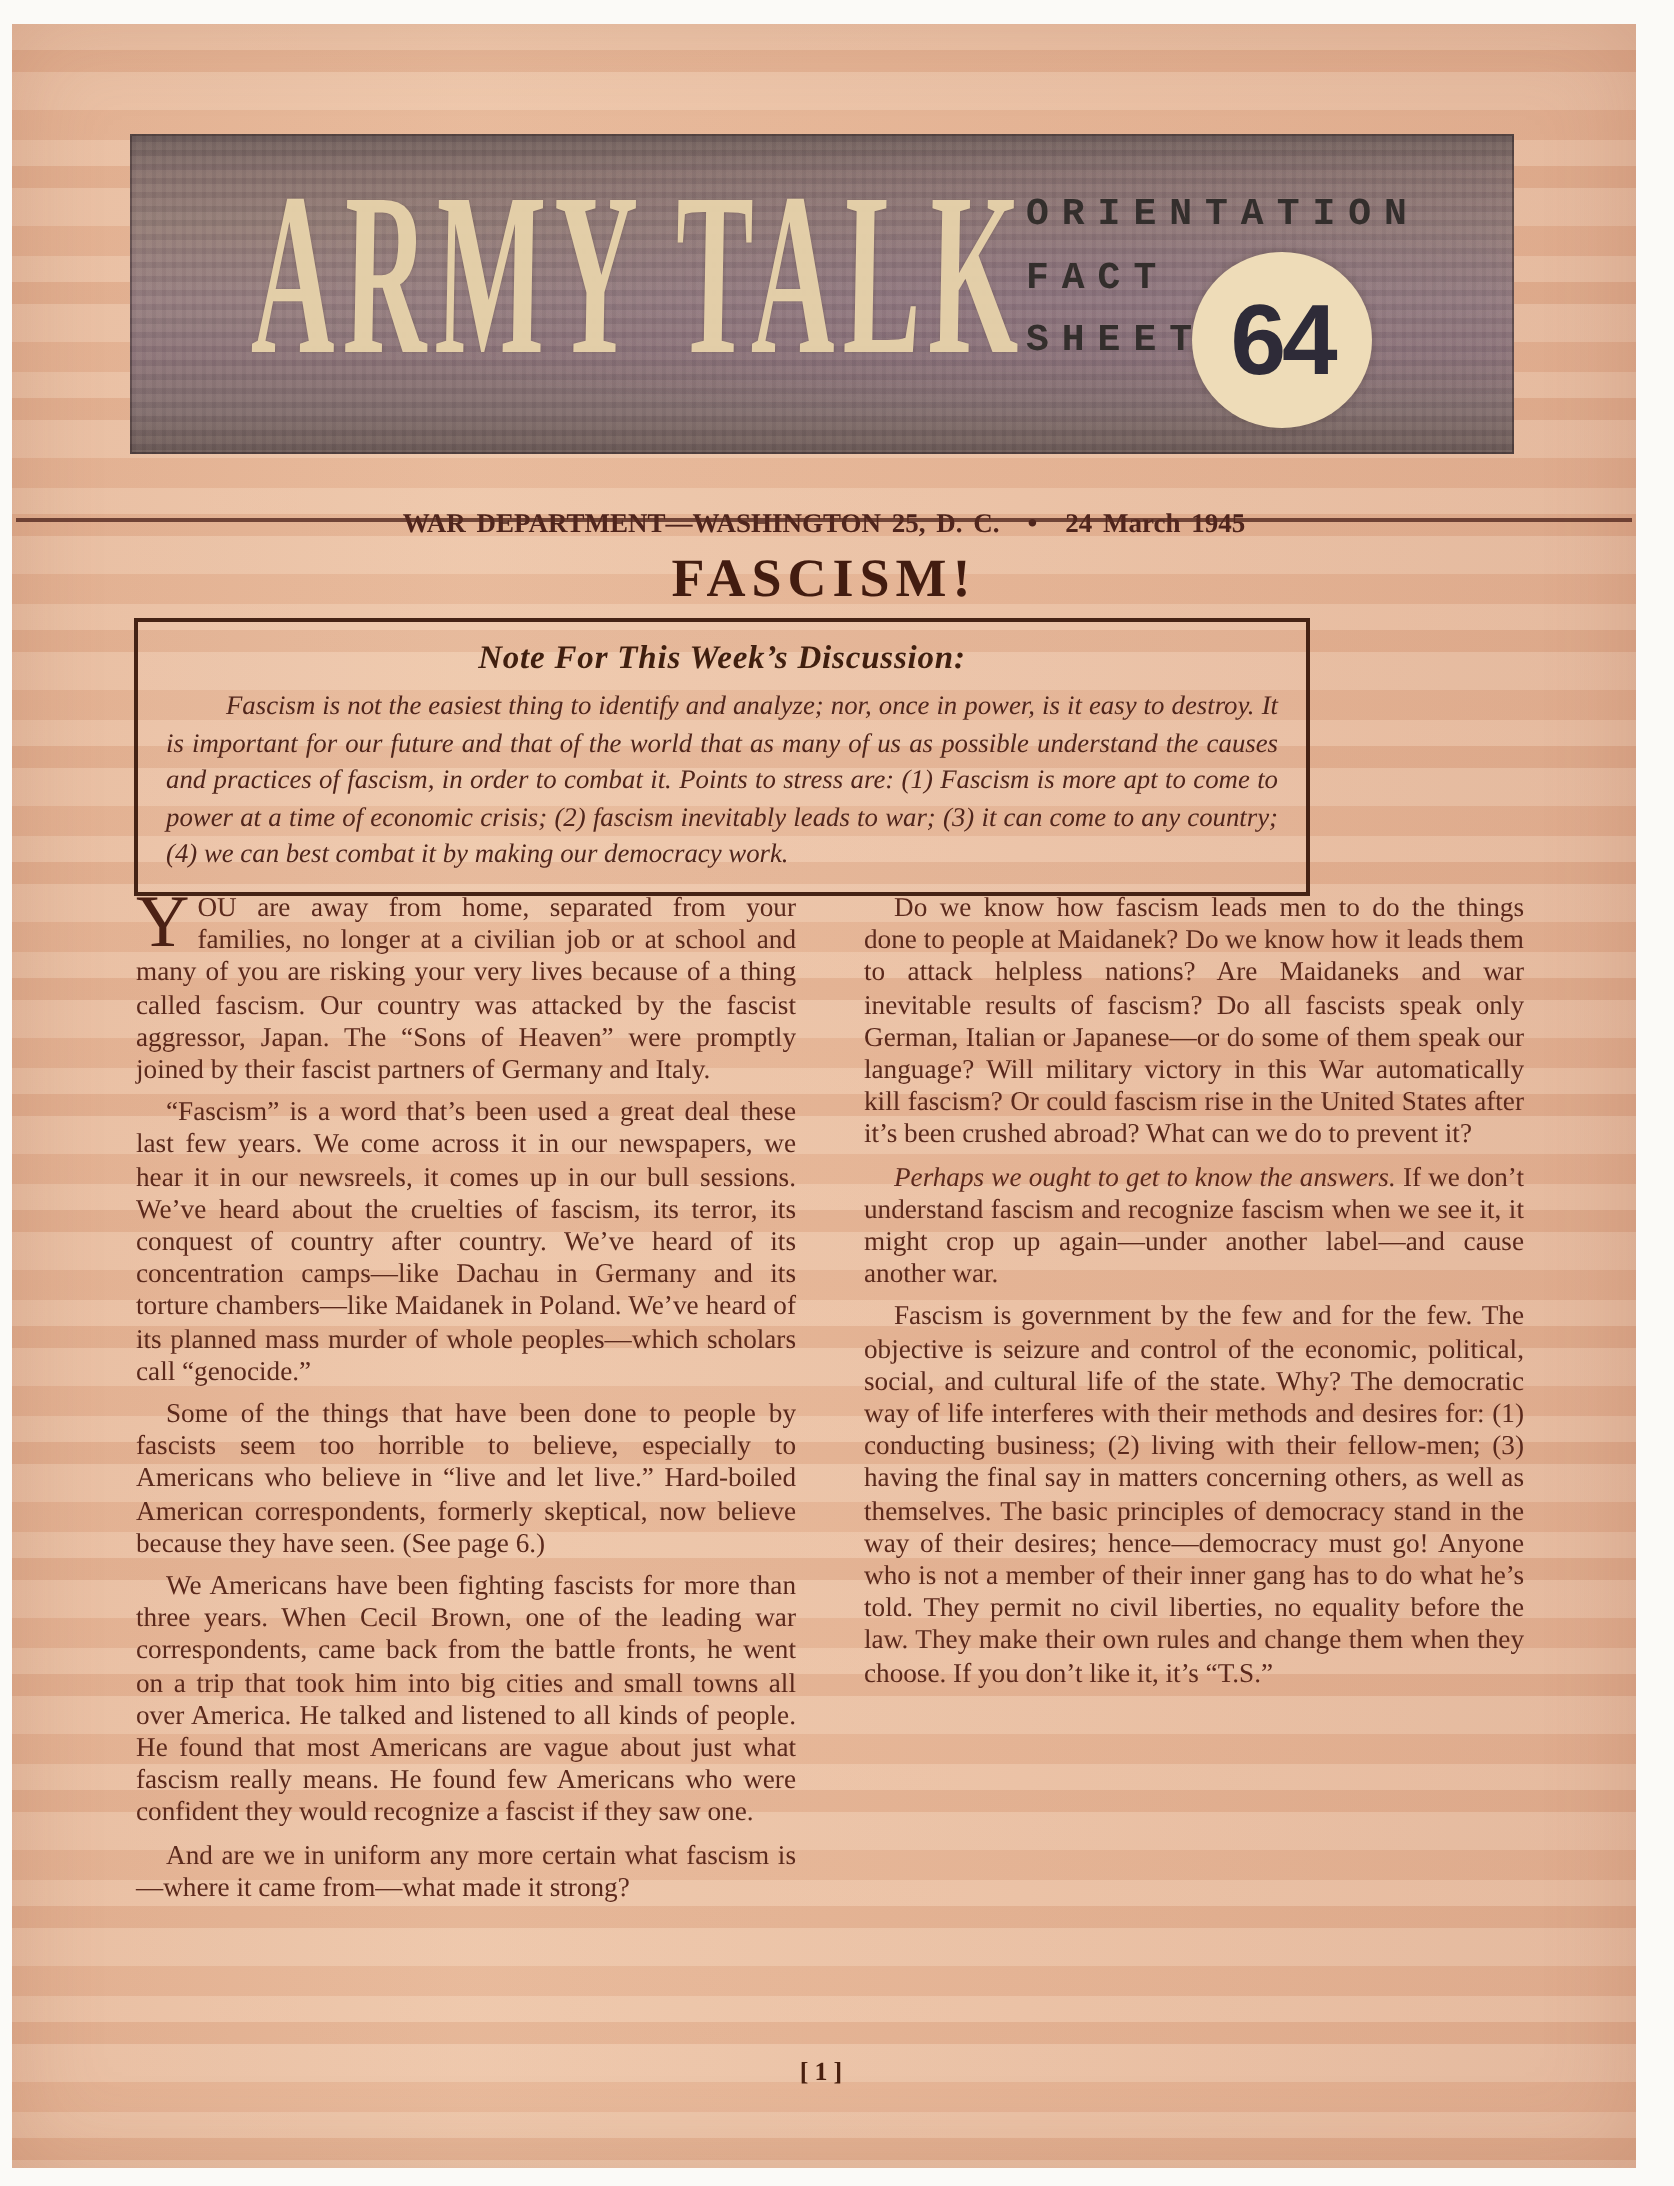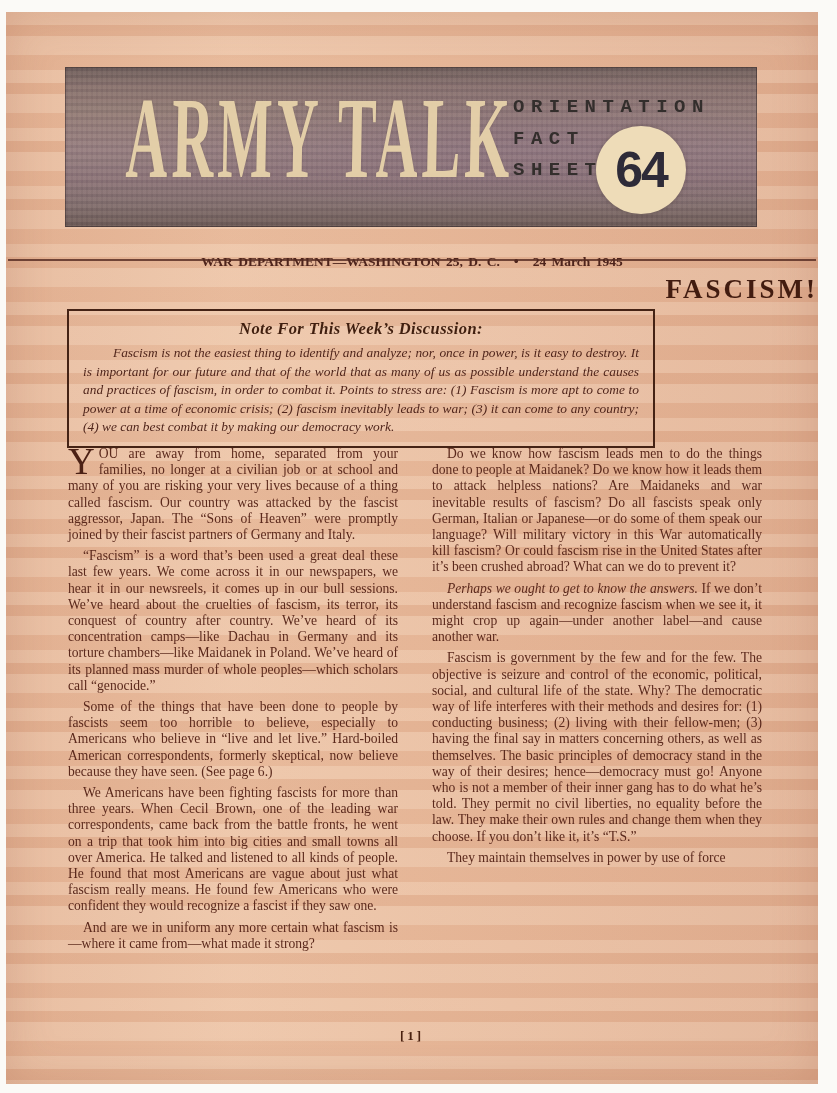--- a/index.html
+++ b/index.html
@@ -60,21 +60,21 @@
   .dateline{
     position:absolute;top:229px;left:0;width:100%;text-align:center;
     font-weight:bold;font-size:13.5px;color:#4e241c;word-spacing:2px;margin-top:13px;
   }
   .dateline .bullet{padding:0 14px;font-size:14px;}
   .rule{
     position:absolute;top:247px;left:2px;right:2px;height:2px;
     background:#53281f;opacity:.8;
   }
   .headline{
-    position:absolute;top:262px;left:0;width:100%;text-align:right;
+    position:absolute;top:262px;left:0;width:100%;text-align:center;
     font-weight:bold;font-size:27px;letter-spacing:3px;color:#421c10;
   }
   .notebox{
     position:absolute;left:61px;top:297px;width:588px;box-sizing:border-box;
     border:2px solid #452315;padding:6px 14px 9px;
     background:rgba(255,240,224,0.06);
   }
   .note-heading{
     text-align:center;font-weight:bold;font-style:italic;
     font-size:16.5px;color:#401f0f;margin:2px 0 5px;letter-spacing:.4px;
@@ -137,19 +137,18 @@
       <p class="first"><span class="dropcap">Y</span><span>OU are away from home, separated from your families, no longer at a civilian job or at school and many of you are risking your very lives because of a thing called fascism. Our country was attacked by the fascist aggressor, Japan. The “Sons of Heaven” were promptly joined by their fascist partners of Germany and Italy.</span></p>
       <p>“Fascism” is a word that’s been used a great deal these last few years. We come across it in our newspapers, we hear it in our newsreels, it comes up in our bull sessions. We’ve heard about the cruelties of fascism, its terror, its conquest of country after country. We’ve heard of its concentration camps—like Dachau in Germany and its torture chambers—like Maidanek in Poland. We’ve heard of its planned mass murder of whole peoples—which scholars call “genocide.”</p>
       <p>Some of the things that have been done to people by fascists seem too horrible to believe, especially to Americans who believe in “live and let live.” Hard-boiled American correspondents, formerly skeptical, now believe because they have seen. (See page 6.)</p>
       <p>We Americans have been fighting fascists for more than three years. When Cecil Brown, one of the leading war correspondents, came back from the battle fronts, he went on a trip that took him into big cities and small towns all over America. He talked and listened to all kinds of people. He found that most Americans are vague about just what fascism really means. He found few Americans who were confident they would recognize a fascist if they saw one.</p>
       <p>And are we in uniform any more certain what fascism is—where it came from—what made it strong?</p>
     </div>
     <div class="col">
       <p>Do we know how fascism leads men to do the things done to people at Maidanek? Do we know how it leads them to attack helpless nations? Are Maidaneks and war inevitable results of fascism? Do all fascists speak only German, Italian or Japanese—or do some of them speak our language? Will military victory in this War automatically kill fascism? Or could fascism rise in the United States after it’s been crushed abroad? What can we do to prevent it?</p>
       <p><span class="ital">Perhaps we ought to get to know the answers.</span><span> If we don’t understand fascism and recognize fascism when we see it, it might crop up again—under another label—and cause another war.</span></p>
       <p>Fascism is government by the few and for the few. The objective is seizure and control of the economic, political, social, and cultural life of the state. Why? The democratic way of life interferes with their methods and desires for: (1) conducting business; (2) living with their fellow-men; (3) having the final say in matters concerning others, as well as themselves. The basic principles of democracy stand in the way of their desires; hence—democracy must go! Anyone who is not a member of their inner gang has to do what he’s told. They permit no civil liberties, no equality before the law. They make their own rules and change them when they choose. If you don’t like it, it’s “T.S.”</p>
-      <p>They maintain themselves in power by use of force</p>
     </div>
   </div>
 
   <div class="footer">[1]</div>
 
 </div>
 
 </body></html>

